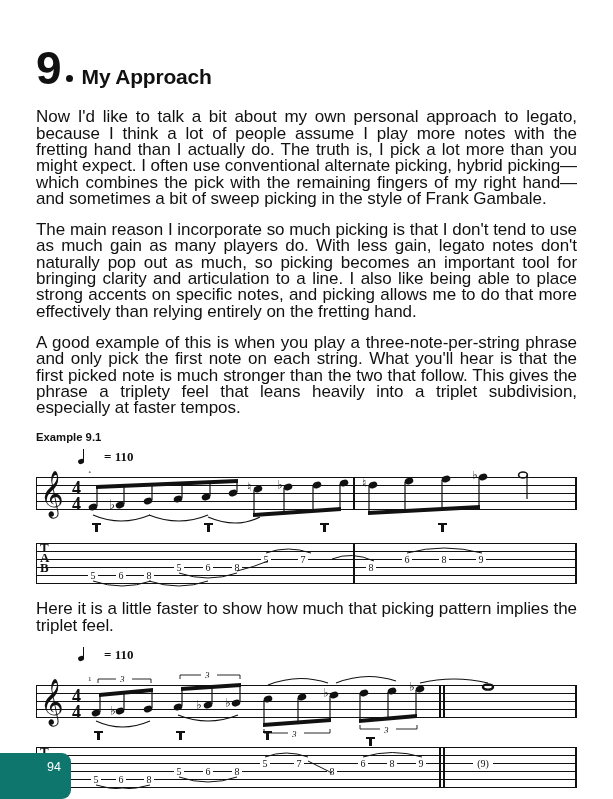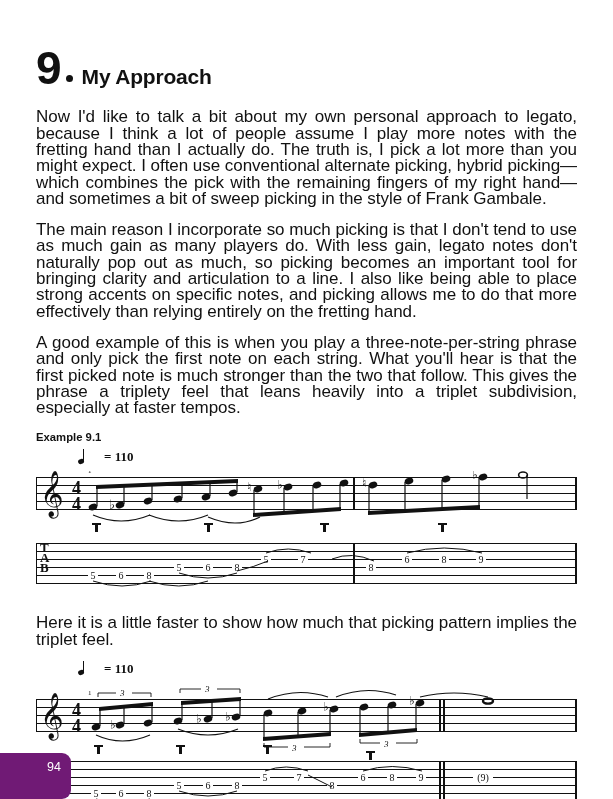--- a/index.html
+++ b/index.html
@@ -97,21 +97,21 @@
   .system { position: relative; width: 541px; }
   .system svg { display: block; }
 
   
   .footer-box {
     position: absolute;
     left: 0;
     top: 753px;
     width: 71px;
     height: 46px;
-    background: #701a75;
+    background: #0f766e;
     border-top-right-radius: 9px;
     border-bottom-right-radius: 9px;
   }
   .footer-num {
     position: absolute;
     right: 10px;
     top: 7px;
     color: #ffffff;
     font-size: 12.5px;
     font-family: "Liberation Sans", sans-serif;
@@ -289,21 +289,21 @@
           <path d="M113,110 Q143,120 172,110"></path>
           <path d="M143,102 Q172,112 201,102"></path>
           <path d="M201,100 Q218,96 232,90"></path>
           <path d="M230,82 Q252,74 275,82"></path>
           <path d="M296,88 Q316,80 338,90"></path>
           <path d="M371,82 Q408,72 446,82"></path>
         </g>
       </svg>
     </div>
 
-    <p class="body single" style="margin-top:24px;">Here it is a little faster to show how much that picking pattern implies the triplet feel.</p>
+    <p class="body single" style="margin-top:10px;">Here it is a little faster to show how much that picking pattern implies the triplet feel.</p>
 
     <div class="tempo">
       <span class="qnote">
         <span class="head"></span>
           <span class="stem"></span>
       </span>
       <span>= 110</span>
     </div>
 
     <div class="system">

